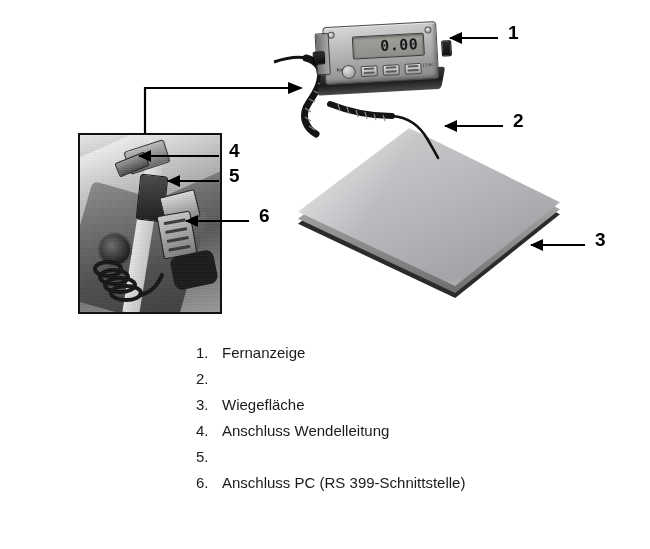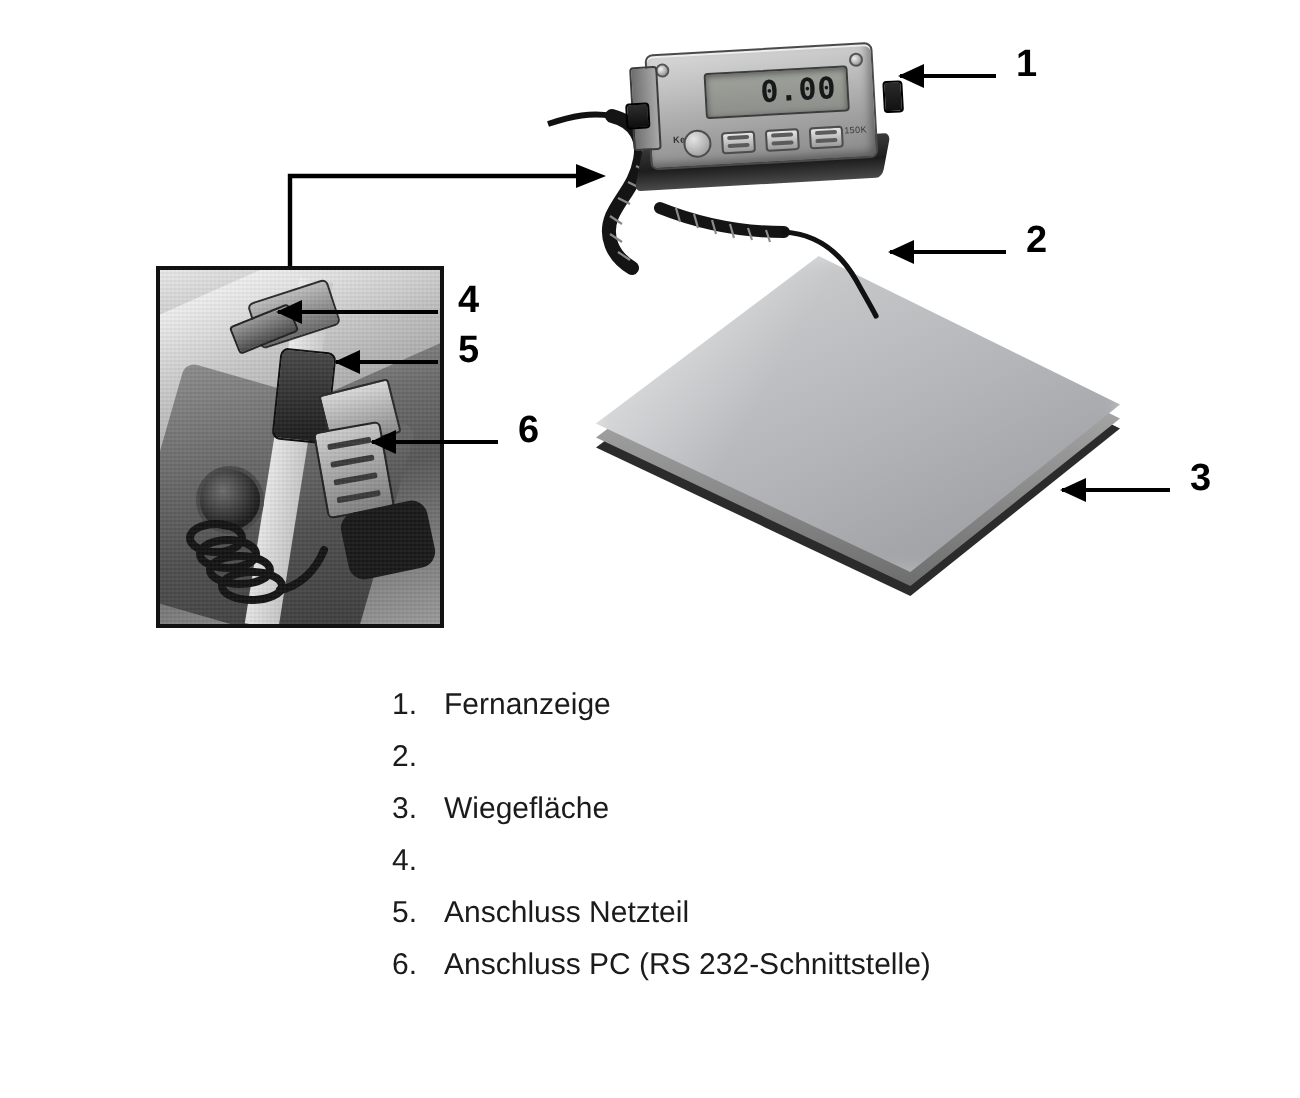--- a/index.html
+++ b/index.html
@@ -378,24 +378,24 @@
     </div>
     <div class="legend-row">
       <span class="legend-num">2.</span>
     </div>
     <div class="legend-row">
       <span class="legend-num">3.</span>
       <span class="legend-label">Wiegefläche</span>
     </div>
     <div class="legend-row">
       <span class="legend-num">4.</span>
+      <span class="legend-label">Anschluss Wendelleitung</span>
     </div>
     <div class="legend-row">
       <span class="legend-num">5.</span>
-      <span class="legend-label">Anschluss Netzteil</span>
     </div>
     <div class="legend-row">
       <span class="legend-num">6.</span>
-      <span class="legend-label">Anschluss PC (RS 232-Schnittstelle)</span>
+      <span class="legend-label">Anschluss PC (RS 399-Schnittstelle)</span>
     </div>
   </div>
 
 </div>
 
 </body></html>

